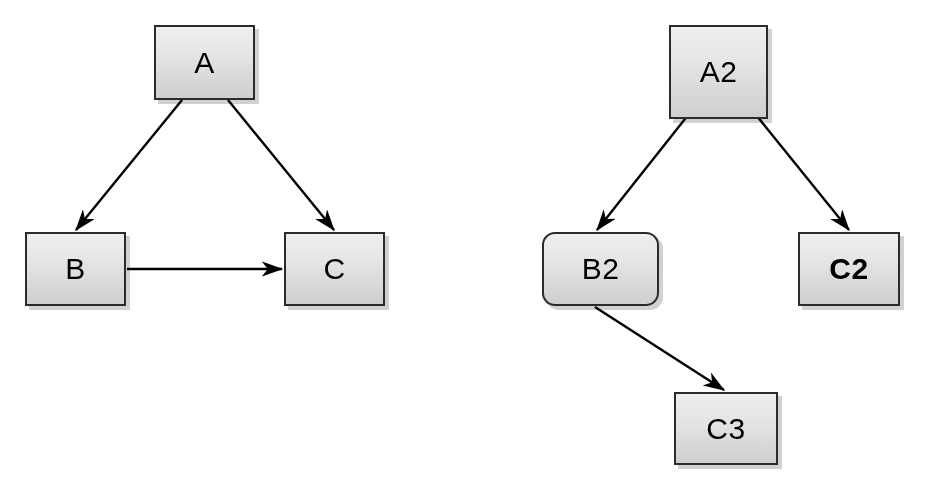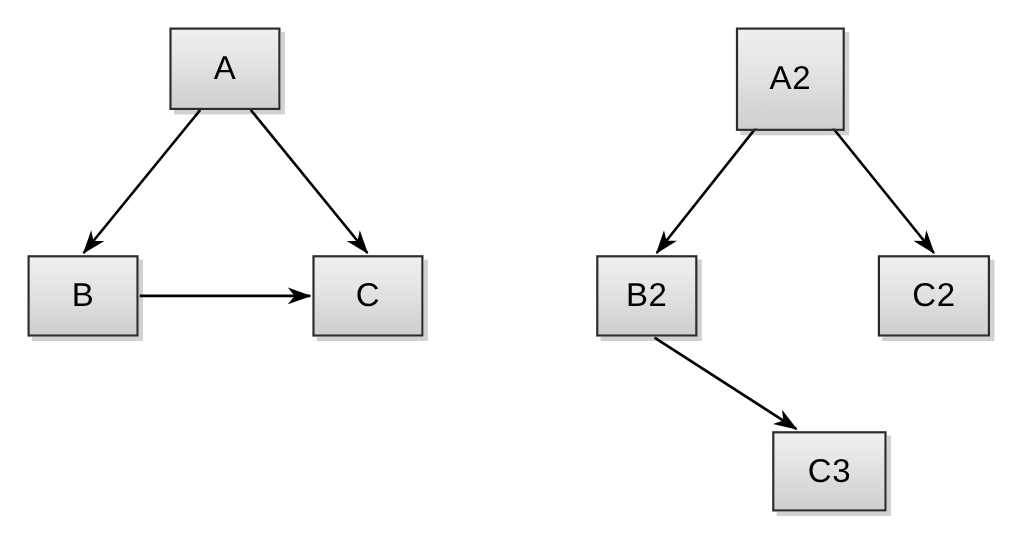--- a/index.html
+++ b/index.html
@@ -79,24 +79,24 @@
         <span class="node-label">B</span>
       </div>
       <div class="graph-node" style="left: 284px; top: 232px; width: 101px; height: 74px;">
         <span class="node-label">C</span>
       </div>
     </div>
   <div id="nodes-right">
       <div class="graph-node" style="left: 669px; top: 25px; width: 99px; height: 94px;">
         <span class="node-label">A2</span>
       </div>
-      <div class="graph-node" style="left: 542px; top: 232px; width: 92px; height: 74px;">
+      <div class="graph-node" style="left: 542px; top: 232px; width: 117px; height: 74px; border-radius: 13px;">
         <span class="node-label">B2</span>
       </div>
-      <div class="graph-node" style="left: 798px; top: 232px; width: 102px; height: 74px;">
+      <div class="graph-node" style="left: 798px; top: 232px; width: 102px; height: 74px; font-weight: bold;">
         <span class="node-label">C2</span>
       </div>
-      <div class="graph-node" style="left: 674px; top: 392px; width: 104px; height: 73px; margin-left: 28px;">
+      <div class="graph-node" style="left: 674px; top: 392px; width: 104px; height: 73px;">
         <span class="node-label">C3</span>
       </div>
     </div>
 
 </div>
 
 </body></html>

